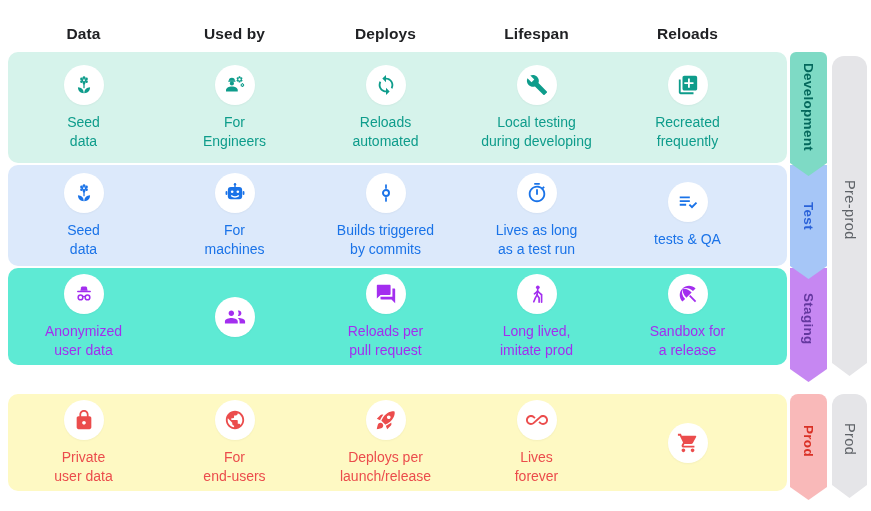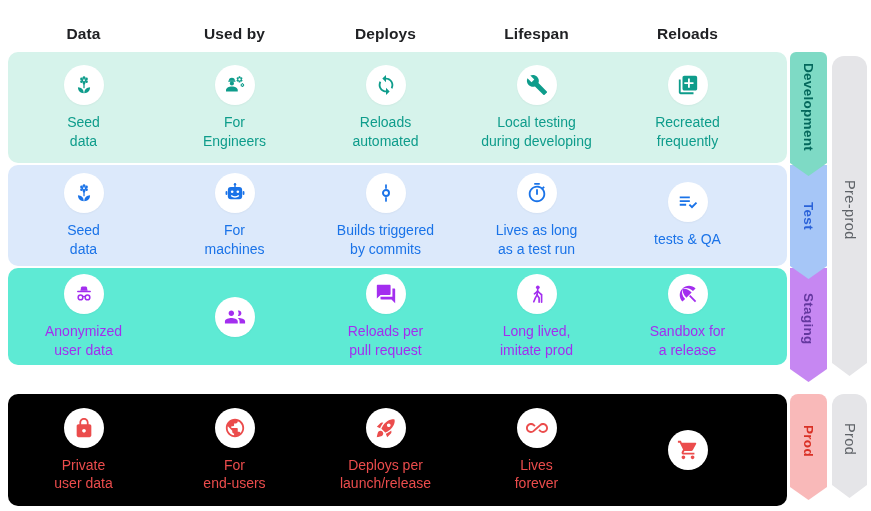--- a/index.html
+++ b/index.html
@@ -9,21 +9,21 @@
     margin-top:8px;
   }
   
   .hdr{position:absolute;top:17px;left:8px;width:755px;display:grid;grid-template-columns:repeat(5,151px);}
   .hdr .h{font-size:15.5px;font-weight:700;color:#202124;text-align:center;letter-spacing:.1px;}
   
   .row{position:absolute;left:8px;width:779px;border-radius:10px;display:grid;grid-template-columns:repeat(5,151px);align-items:center;}
   .row.dev{top:44px;height:111px;background:#D6F3EB;color:#0E9C8B;}
   .row.test{top:157px;height:101px;background:#DCE9FB;color:#1A73E8;}
   .row.stg{top:260px;height:97px;background:#5eead4;color:#A32EEF;}
-  .row.prod{top:386px;height:112px;background:#000000;color:#EB4C4C;}
+  .row.prod{top:386px;height:97px;background:#fef9c3;color:#EB4C4C;}
   .cell{display:flex;flex-direction:column;align-items:center;justify-content:center;gap:8px;}
   .icoc{width:40px;height:40px;border-radius:50%;background:#fff;display:flex;align-items:center;justify-content:center;box-shadow:0 1px 2px rgba(0,0,0,.04);}
   .icoc svg{display:block;}
   .cap{text-align:center;font-size:14px;line-height:18.5px;font-weight:400;}
   
   .ribbon{
     position:absolute;left:790px;width:37px;display:flex;align-items:center;justify-content:center;
     clip-path:polygon(0 0,100% 0,100% calc(100% - 13px),50% 100%,0 calc(100% - 13px));
     padding-bottom:13px;box-sizing:border-box;
     filter:drop-shadow(0 3px 0 #fff);

